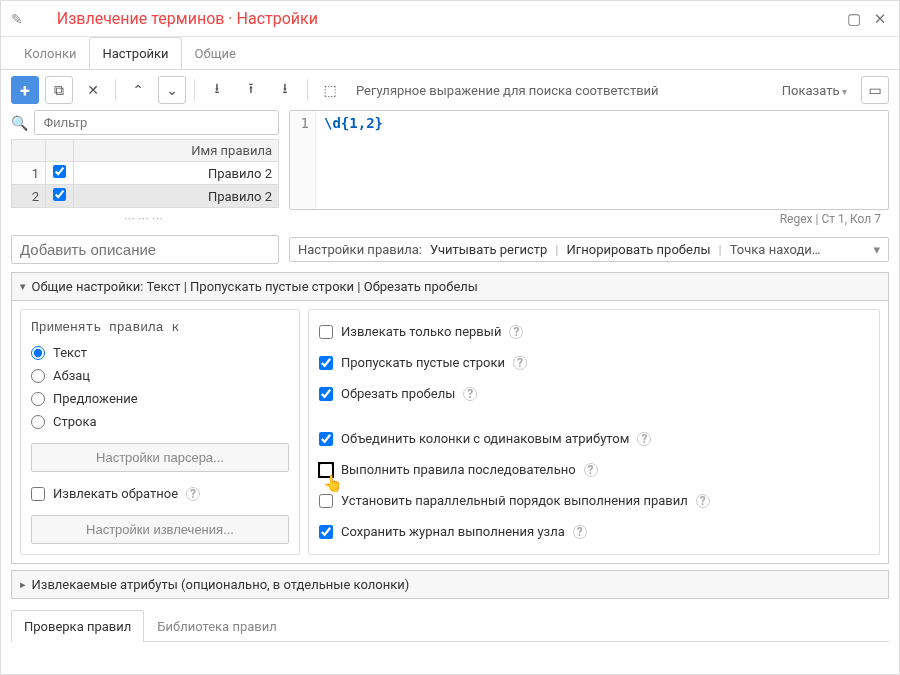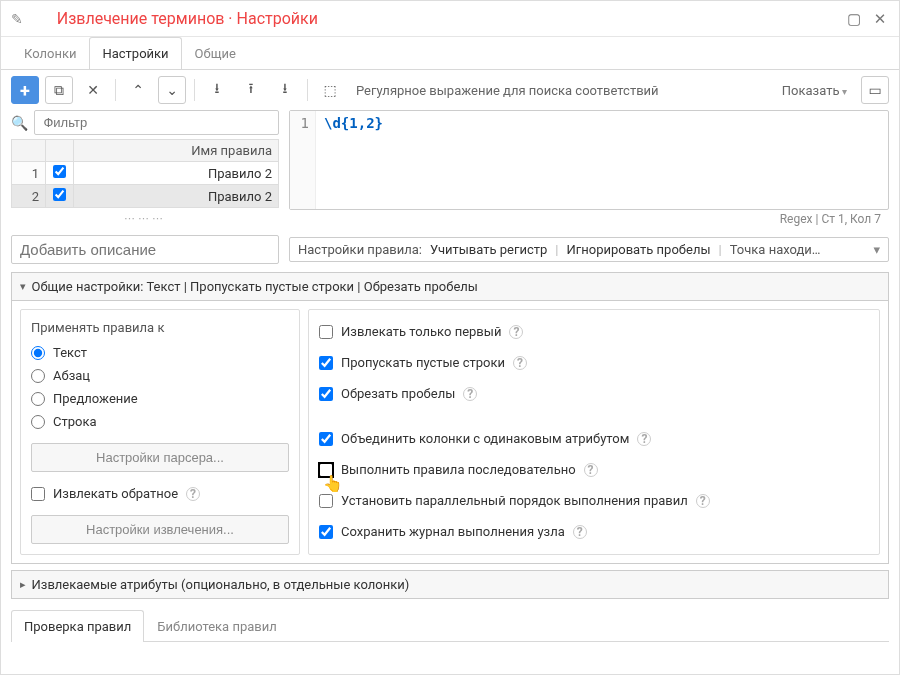--- a/index.html
+++ b/index.html
@@ -46,21 +46,21 @@
   .rule-opts .lbl { color: #555; }
   .rule-opts .pipe { color: #bbb; }
   .rule-opts .end { color: #555; overflow: hidden; text-overflow: ellipsis; white-space: nowrap; flex:1; }
   .chev { color: #888; cursor: pointer; margin-left: 4px; }
   .section-head { border: 1px solid #ccc; background: #f7f7f7; padding: 6px 8px; font-size: 13px; color: #333; cursor: pointer; display:flex; align-items:center; gap:6px;}
   .section-head .arrow { color: #666; font-size: 11px; }
   .section-body { border: 1px solid #ccc; border-top: none; display: flex; padding: 8px; gap: 8px; }
   .panel { border: 1px solid #ddd; border-radius: 2px; padding: 10px; }
   .panel.left { width: 280px; display:flex; flex-direction:column; gap:10px;}
   .panel.right { flex: 1; display:flex; flex-direction:column; gap:8px;}
-  .panel h4 { font-size: 13px; font-weight: normal; color: #555; margin-bottom: 6px; }
+  .panel h4 { font-size: 13px; font-weight: normal; color: #555; margin-bottom: 6px; font-family: Liberation Mono, monospace; }
   .radio-row, .chk-row { display: flex; align-items: center; gap: 8px; font-size: 13px; color: #333; padding: 4px 0; position: relative; }
   .radio-row input, .chk-row input { width: 14px; height: 14px; }
   .help { color: #aaa; font-size: 12px; cursor: default; display:inline-flex; width:14px; height:14px; border:1px solid #ccc; border-radius:50%; align-items:center; justify-content:center; font-weight:bold;}
   .wide-btn { width: 100%; border: 1px solid #ccc; background: #f7f7f7; padding: 6px; text-align: center; color: #888; border-radius: 2px; cursor: pointer; font-size: 13px;}
   .section-head.collapsed { margin-top: 6px; }
   .bottom-tabs { display: flex; border-bottom: 1px solid #d8d8d8; margin-top: 10px; }
   .bottom-tabs .tab { top: 1px; }
   .bsplit { display: flex; gap: 10px; margin-top: 8px; overflow:hidden;}
   .bcol { flex: 1; display:flex; flex-direction:column; overflow:hidden;}
   .footer { border-top: 1px solid #ddd; padding: 10px; display: flex; justify-content: flex-end; gap: 8px; }

